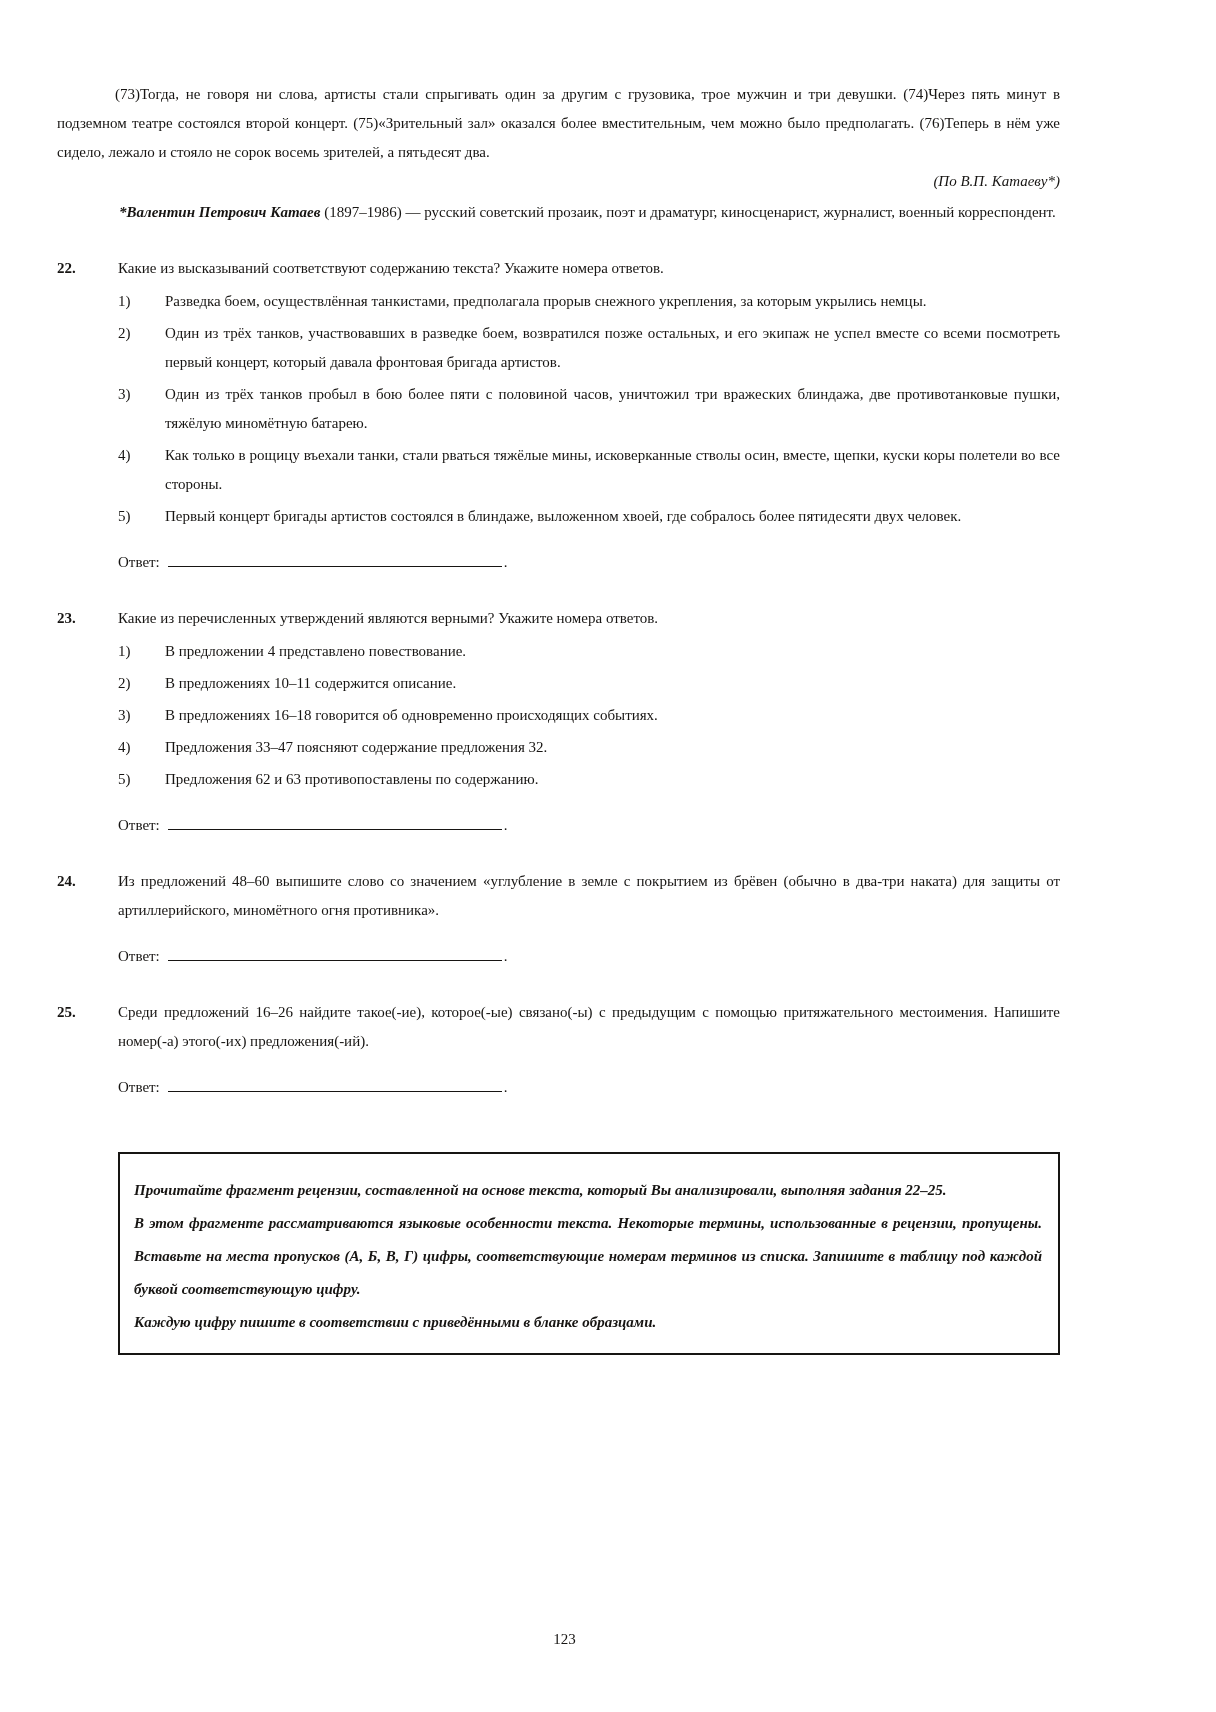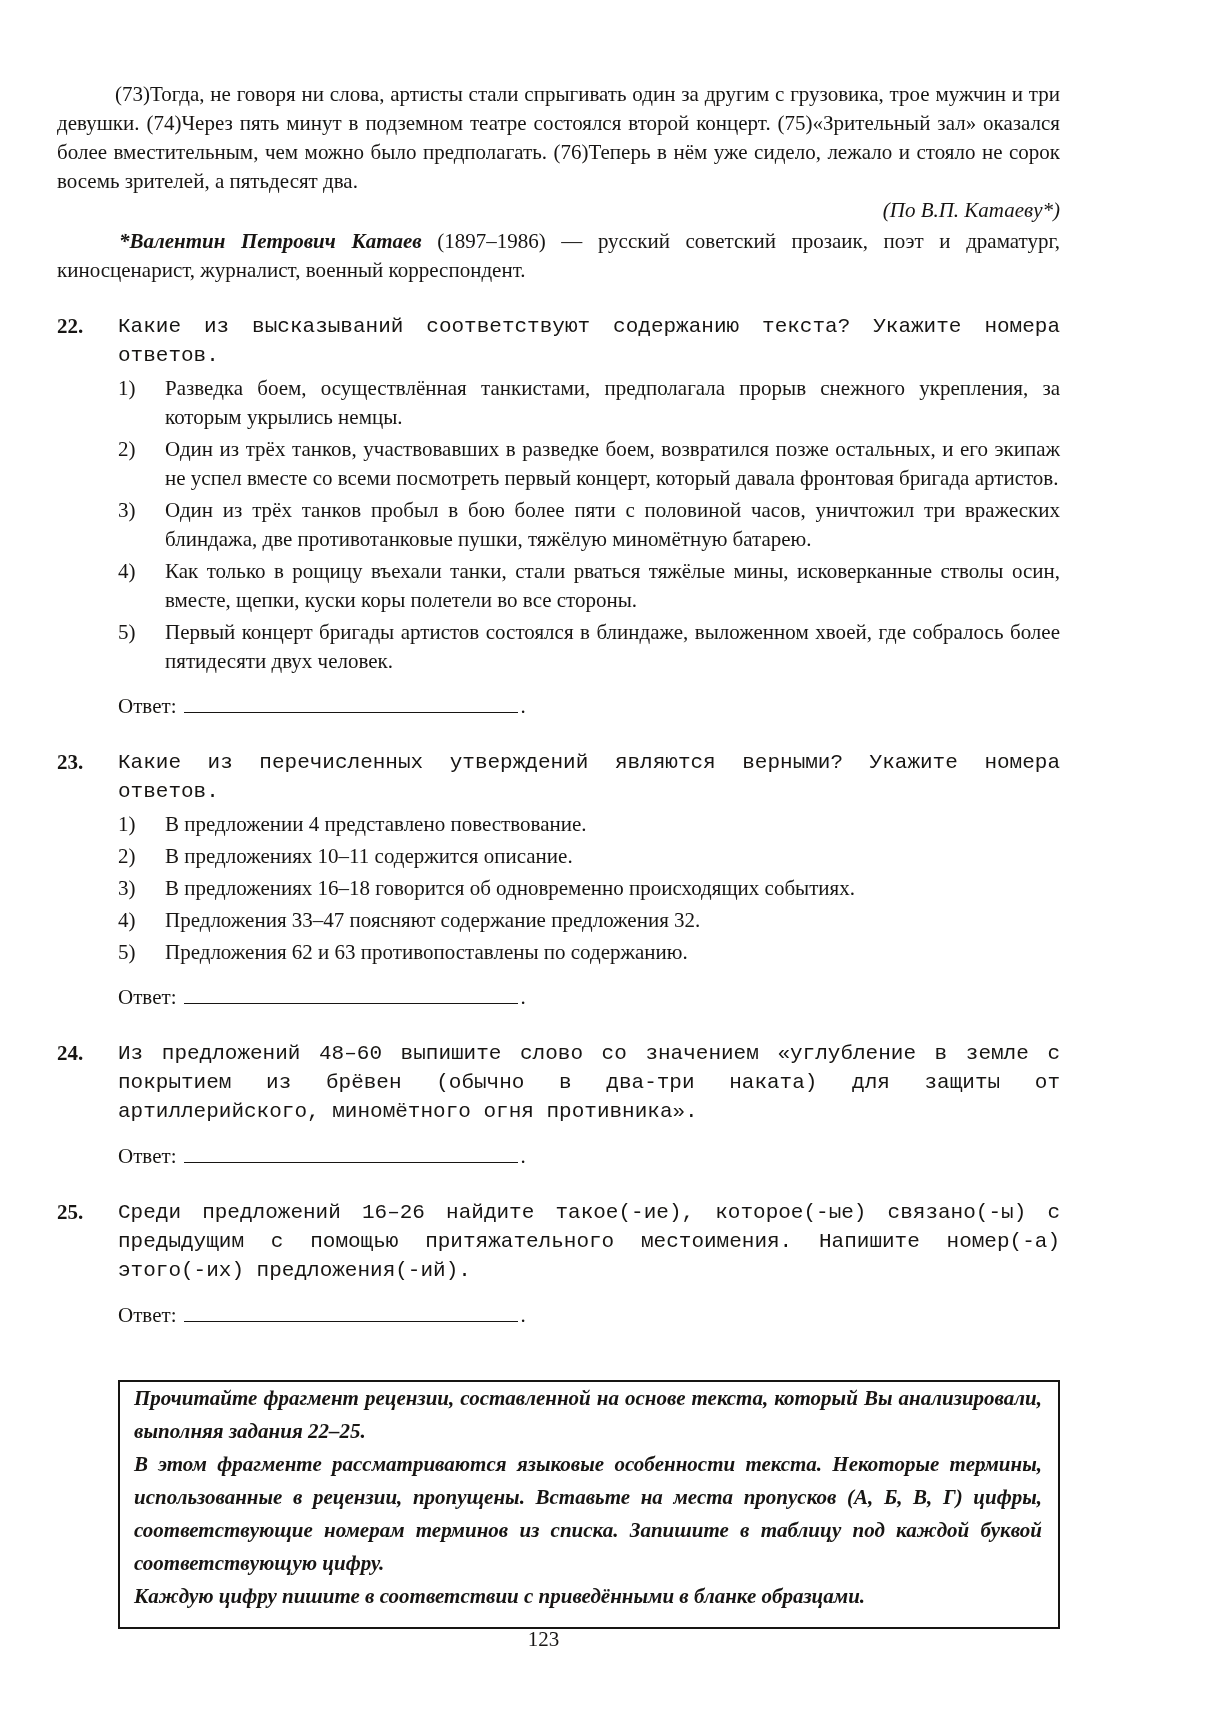--- a/index.html
+++ b/index.html
@@ -5,41 +5,41 @@
   * { margin: 0; padding: 0; box-sizing: border-box; }
   html, body { background: #e8e8e8; }
   .page {
     position: relative;
     width: 1216px;
     height: 1712px;
     margin: 0 auto;
     background: #ffffff;
     color: #171513;
     font-family: "Liberation Serif", "DejaVu Serif", serif;
-    font-size: 21px;
+    font-size: 15px;
     line-height: 29px;
     padding: 80px 156px 40px 57px;
   }
   .justify { text-align: justify; }
   .passage-text { text-indent: 58px; }
   .attribution {
     text-align: right;
     font-style: italic;
     margin-top: 0;
   }
   .footnote { text-indent: 62px; margin-top: 2px; }
   .bi { font-weight: bold; font-style: italic; }
 
   .question { display: flex; margin-top: 27px; }
   .q-num {
     flex: 0 0 61px;
     font-weight: bold;
   }
   .q-body { flex: 1 1 auto; }
-  .q-prompt { text-align: justify; font-family: Liberation Mono, monospace; }
+  .q-prompt { text-align: justify; }
 
   .options { margin-top: 4px; }
   .option { display: flex; margin-top: 3px; }
   .opt-num { flex: 0 0 47px; }
   .opt-text { flex: 1 1 auto; text-align: justify; }
 
   .answer-row { margin-top: 16px; white-space: nowrap; }
   .answer-line {
     display: inline-block;
     width: 334px;
@@ -47,33 +47,33 @@
     height: 20px;
     vertical-align: baseline;
     margin-left: 8px;
   }
   .answer-dot { margin-left: 2px; }
 
   .instruction-box {
     margin-left: 61px;
     margin-top: 50px;
     border: 2.5px solid #171513;
-    padding: 0 16px 14px 14px;
+    padding: 20px 16px 14px 14px;
   }
   .instruction-box p {
     font-weight: bold;
     font-style: italic;
     text-align: justify;
     line-height: 33px;
   }
   .u { text-decoration: underline; }
 
   .page-number {
     position: absolute;
-    left: 42px;
+    left: 63px;
     width: 1003px;
     bottom: 58px;
     text-align: center;
   }
 </style>
 </head>
 <body>
 
 <div class="page">
 

